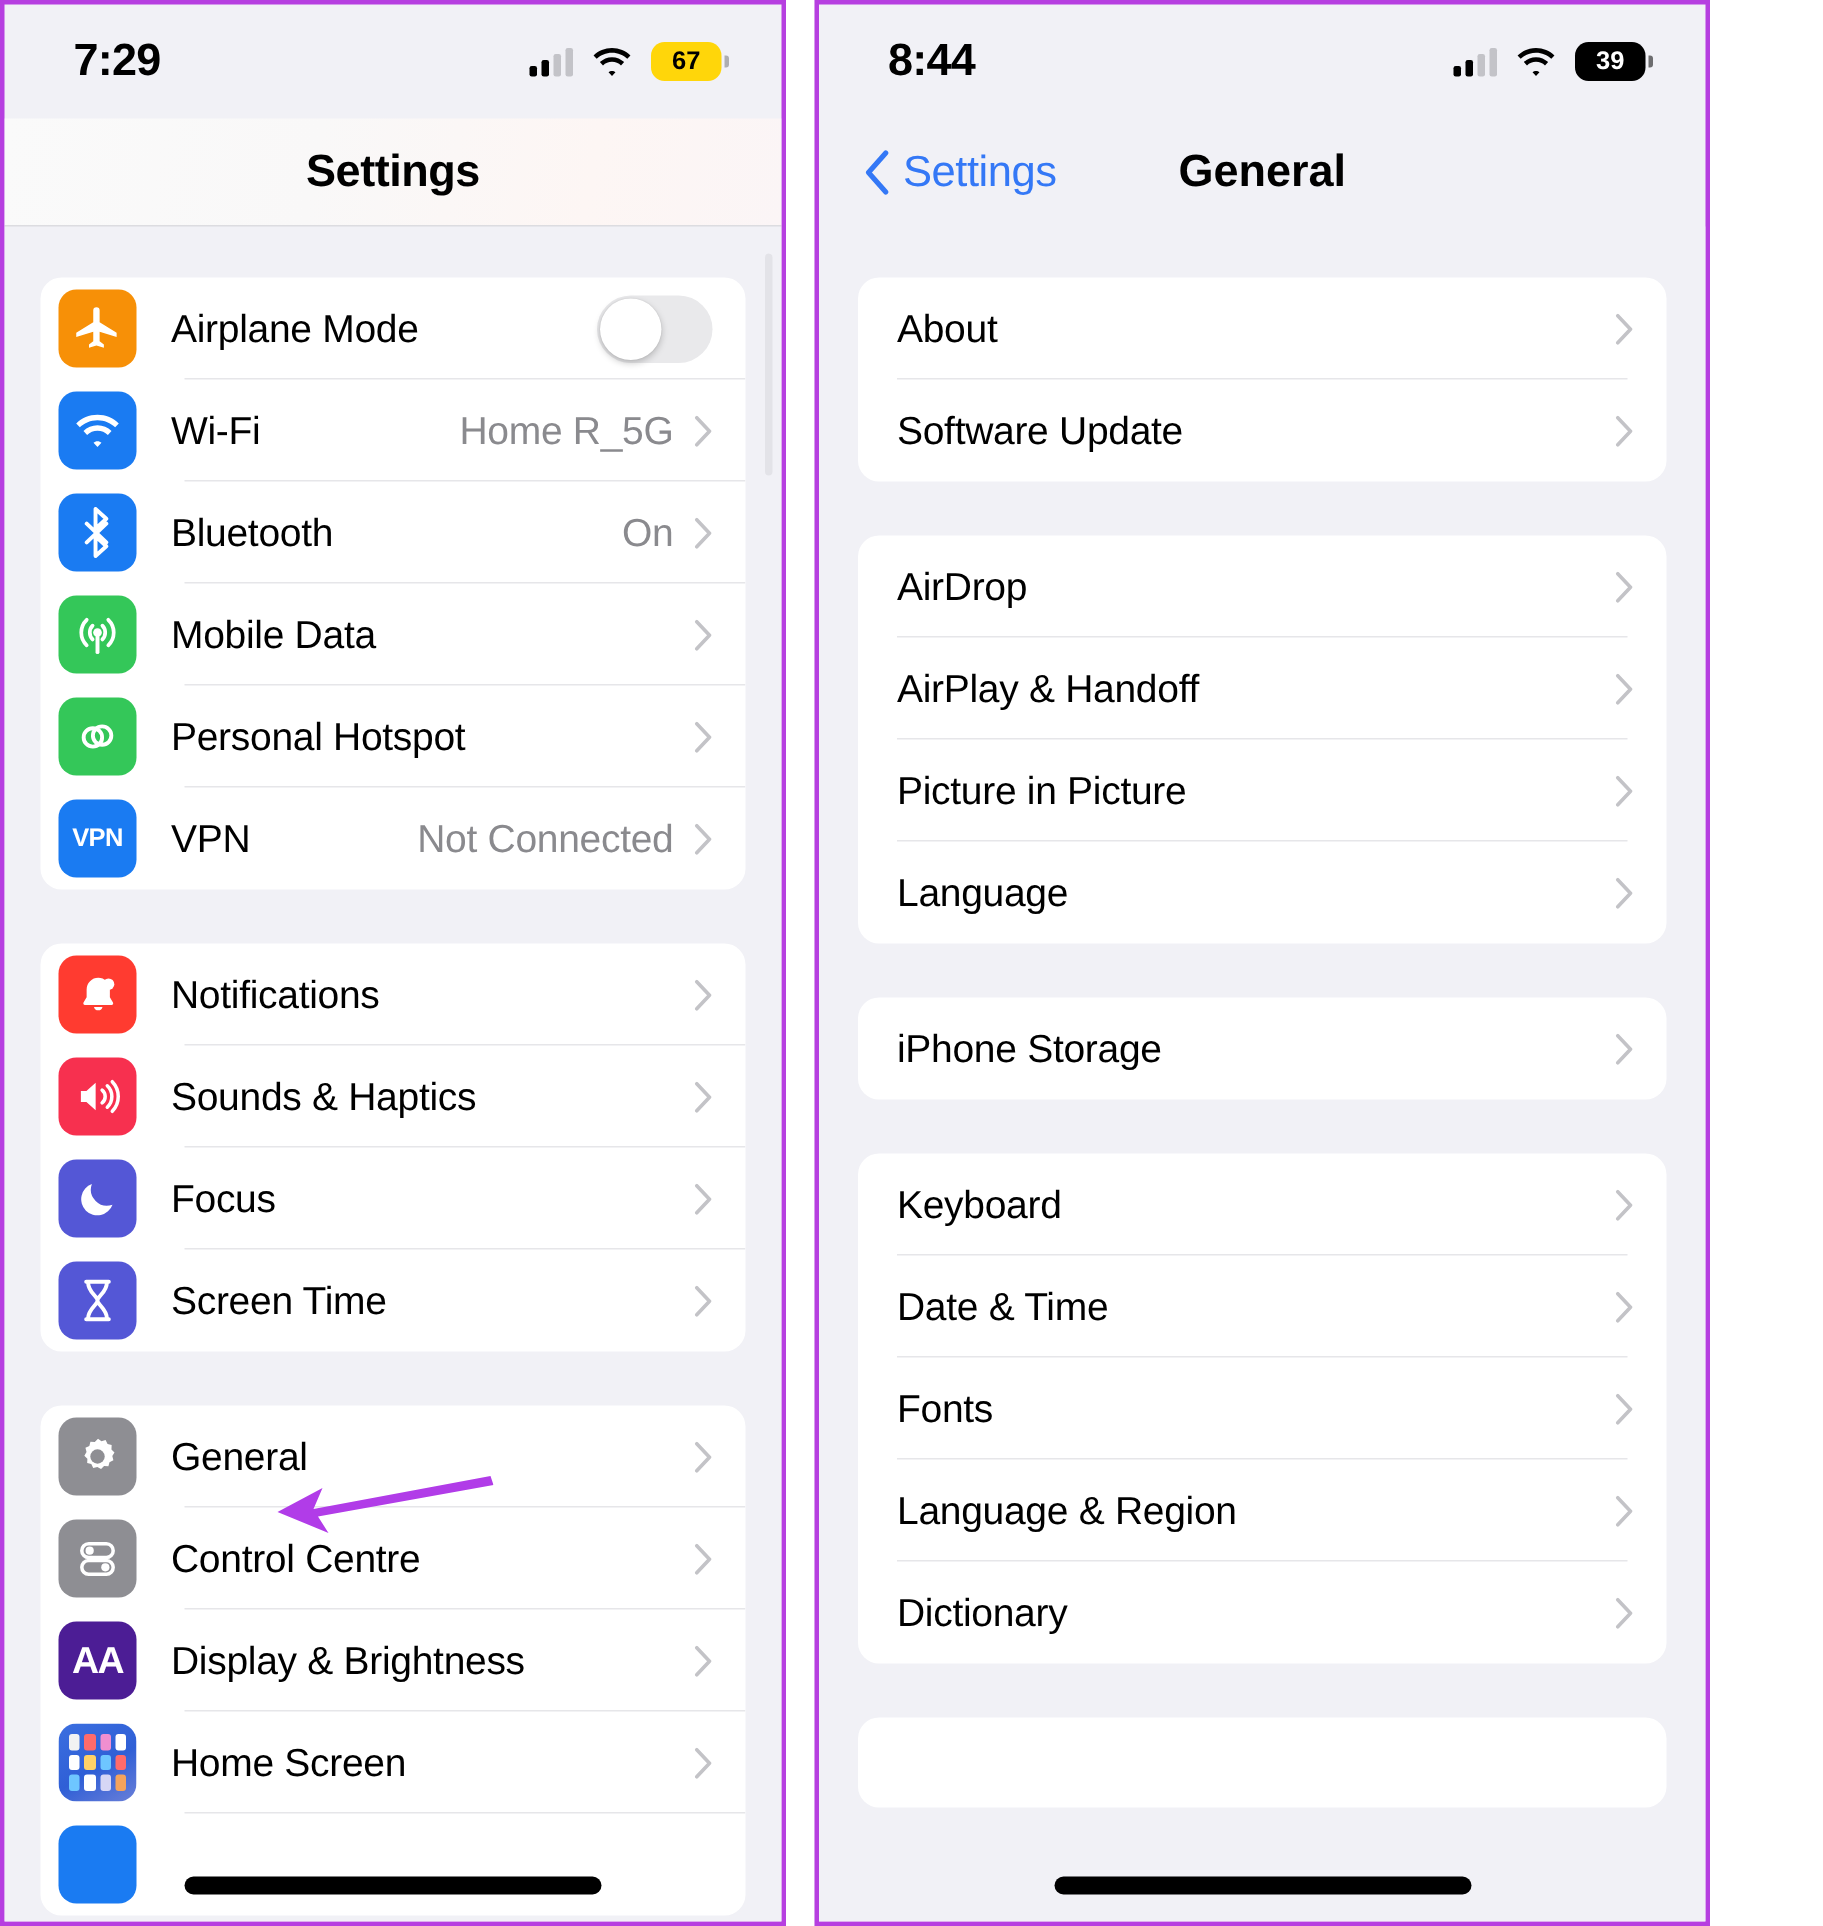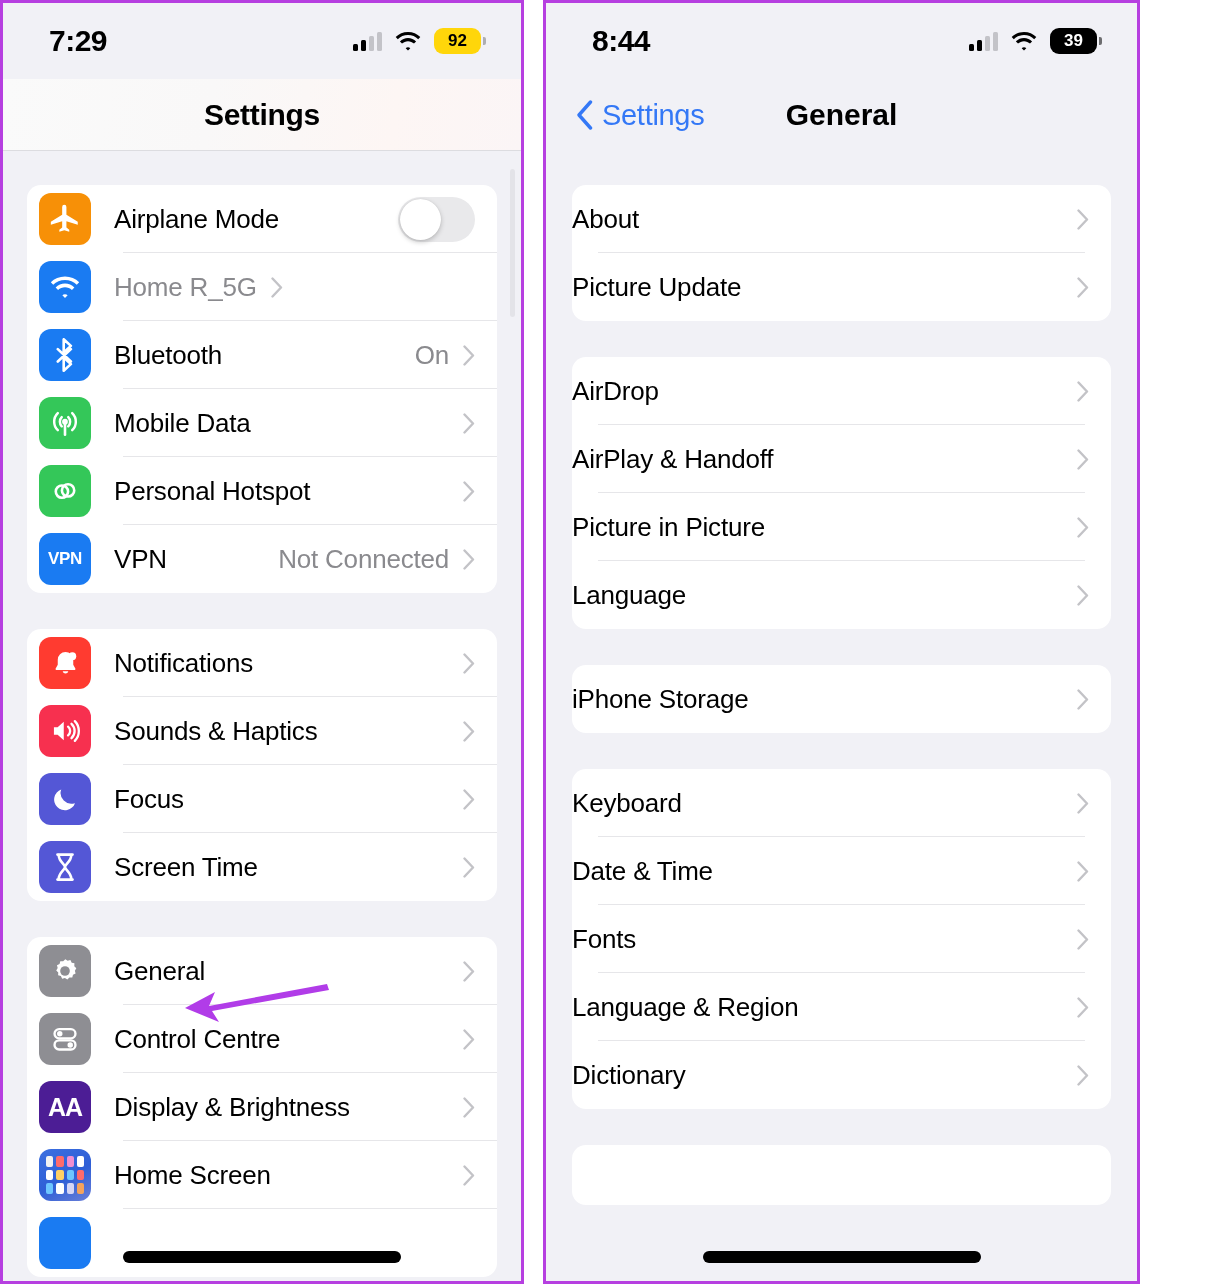--- a/index.html
+++ b/index.html
@@ -122,21 +122,21 @@
     position:relative;
     cursor:pointer;
   }
   .row .sep {
     position:absolute; left:0; right:0; bottom:0;
     height:1px; background:#e6e6e9;
   }
   .row:last-child .sep { display:none; }
   .row.icon-row { padding-left:12px; }
   .row.icon-row .sep { left:96px; }
-  .row.plain { }
+  .row.plain { padding-left:26px; }
   .row.plain .sep { left:26px; right:26px; }
 
   .app-icon {
     width:52px; height:52px;
     border-radius:12px;
     flex:0 0 auto;
     display:flex; align-items:center; justify-content:center;
     margin-right:23px;
     overflow:hidden;
   }
@@ -220,21 +220,21 @@
           <i></i>
           <i></i>
           <i></i>
           <i></i>
         </div>
       <div class="wifi">
         <svg viewBox="0 0 26 19" width="26" height="19">
             <path d="M13 3.1c4 0 7.6 1.6 10.2 4.1l2.1-2.2C22.2 1.9 17.8 0 13 0S3.8 1.9.7 5l2.1 2.2C5.4 4.7 9 3.1 13 3.1zm0 6.1c2.3 0 4.4.9 6 2.4l2.1-2.2c-2.1-2-5-3.3-8.1-3.3S7 7.4 4.9 9.4L7 11.6c1.6-1.5 3.7-2.4 6-2.4zm0 6.1c.9 0 1.7.3 2.3 .9l-2.3 2.4-2.3-2.4c.6-.6 1.4-.9 2.3-.9z" fill="#000"></path>
           </svg>
       </div>
-      <div class="batt low">92</div>
+      <div class="batt low">67</div>
     </div>
   </div>
 
   <div class="nav-large">
     <div class="title">Settings</div>
   </div>
 
   <div class="screen">
     <div class="scrollbar"></div>
 
@@ -254,20 +254,21 @@
           </div>
         <div class="sep"></div>
       </div>
 
       <div class="row icon-row">
         <div class="app-icon" style="background:#1a7bf2">
           <svg class="gi" width="30" height="23" viewBox="0 0 26 19">
               <path d="M13 3.1c4 0 7.6 1.6 10.2 4.1l2.1-2.2C22.2 1.9 17.8 0 13 0S3.8 1.9.7 5l2.1 2.2C5.4 4.7 9 3.1 13 3.1zm0 6.1c2.3 0 4.4.9 6 2.4l2.1-2.2c-2.1-2-5-3.3-8.1-3.3S7 7.4 4.9 9.4L7 11.6c1.6-1.5 3.7-2.4 6-2.4zm0 6.1c.9 0 1.7.3 2.3.9l-2.3 2.4-2.3-2.4c.6-.6 1.4-.9 2.3-.9z" fill="#fff"></path>
             </svg>
         </div>
+        <div class="label">Wi-Fi</div>
         <div class="value">Home R_5G</div>
         <div class="chev">
             <svg width="12" height="21" viewBox="0 0 12 21">
               <path d="M1.5 1.5L10 10.5l-8.5 9" stroke="#c3c3c7" stroke-width="2.4" fill="none" stroke-linecap="round" stroke-linejoin="round"></path>
             </svg>
           </div>
         <div class="sep"></div>
       </div>
 
       <div class="row icon-row">
@@ -544,21 +545,21 @@
       <div class="row plain">
         <div class="label">About</div>
         <div class="chev">
             <svg width="12" height="21" viewBox="0 0 12 21">
               <path d="M1.5 1.5L10 10.5l-8.5 9" stroke="#c3c3c7" stroke-width="2.4" fill="none" stroke-linecap="round" stroke-linejoin="round"></path>
             </svg>
           </div>
         <div class="sep"></div>
       </div>
       <div class="row plain">
-        <div class="label">Picture Update</div>
+        <div class="label">Software Update</div>
         <div class="chev">
             <svg width="12" height="21" viewBox="0 0 12 21">
               <path d="M1.5 1.5L10 10.5l-8.5 9" stroke="#c3c3c7" stroke-width="2.4" fill="none" stroke-linecap="round" stroke-linejoin="round"></path>
             </svg>
           </div>
 
       </div>
     </div>
 
     <div class="gap"></div>

